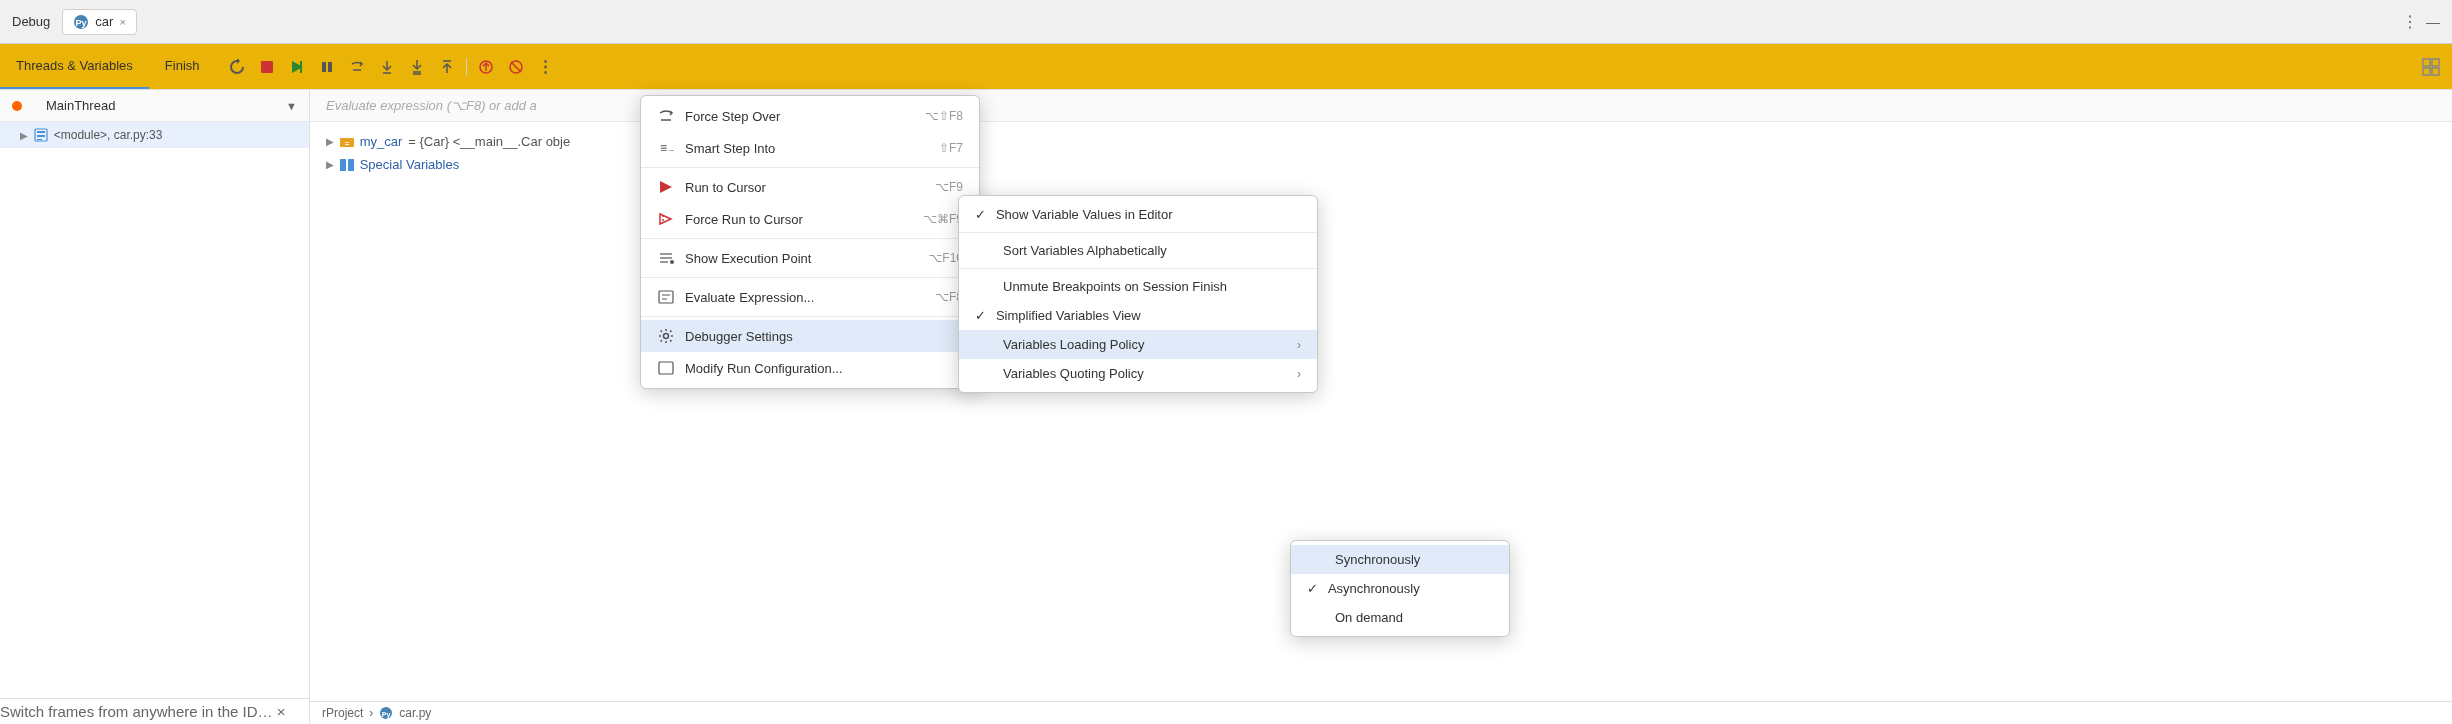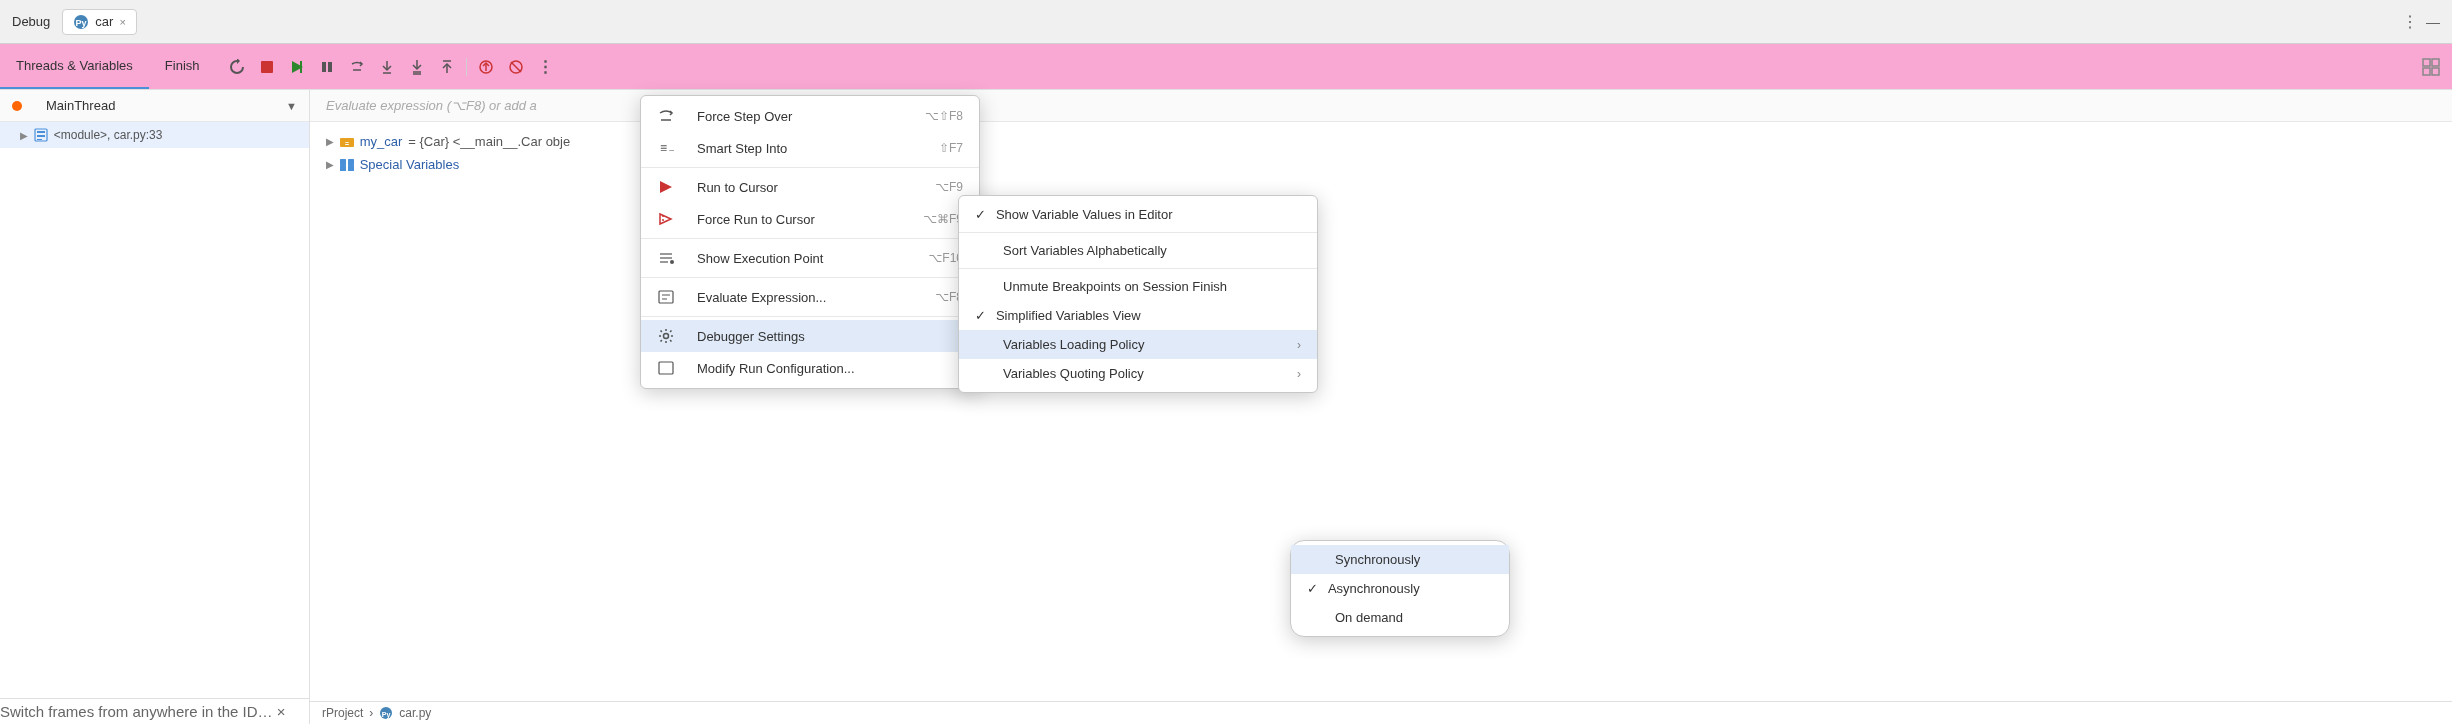--- a/index.html
+++ b/index.html
@@ -65,21 +65,21 @@
       color: #666;
       font-size: 16px;
     }
 
     
     .toolbar {
       display: flex;
       align-items: center;
       height: 46px;
       border-bottom: 1px solid #e0e0e0;
-      background: #f9a8d4;
+      background: #eab308;
       padding: 0 0;
     }
     .tabs-row {
       display: flex;
       align-items: stretch;
       height: 100%;
     }
     .main-tab {
       display: flex;
       align-items: center;
@@ -276,21 +276,21 @@
       cursor: pointer;
       font-size: 13px;
       color: #333;
     }
     .menu-item.highlighted {
       background: #e0eaf8;
     }
     .menu-item-left {
       display: flex;
       align-items: center;
-      gap: 22px;
+      gap: 10px;
     }
     .menu-item-icon {
       width: 18px;
       height: 18px;
       display: flex;
       align-items: center;
       justify-content: center;
       font-size: 13px;
       color: #555;
     }
@@ -323,21 +323,21 @@
     }
 
     
     .context-menu-3 {
       position: absolute;
       top: 540px;
       left: 1290px;
       width: 220px;
       background: #ffffff;
       border: 1px solid #c8c8c8;
-      border-radius: 14px;
+      border-radius: 6px;
       box-shadow: 0 4px 20px rgba(0,0,0,0.2);
       z-index: 102;
       padding: 4px 0;
     }
 
     .menu-item-label {
       font-size: 13px;
     }
     .menu-item-label.no-icon {
       padding-left: 28px;

